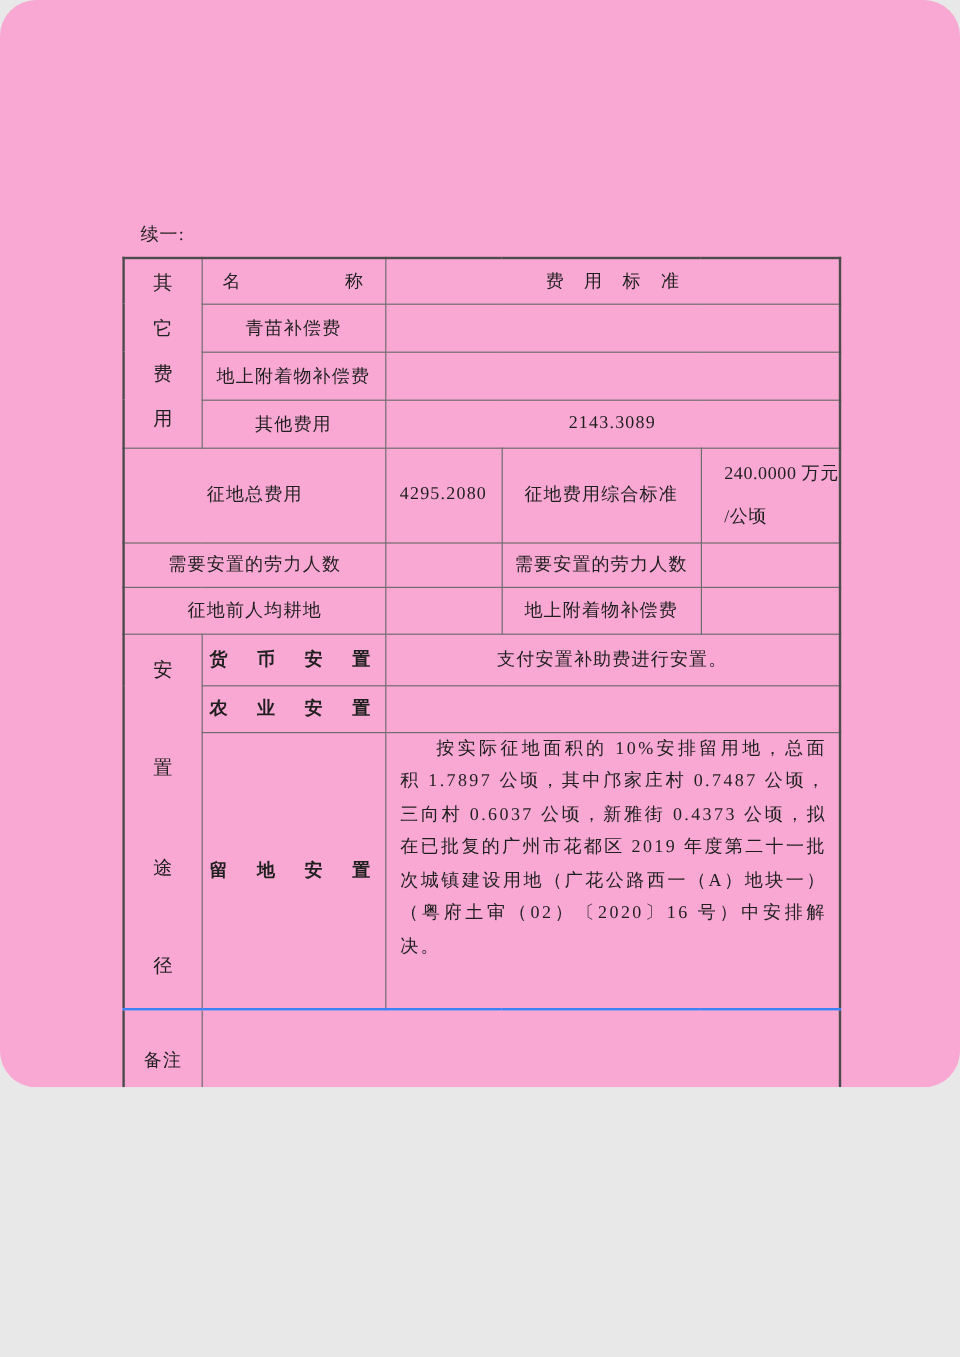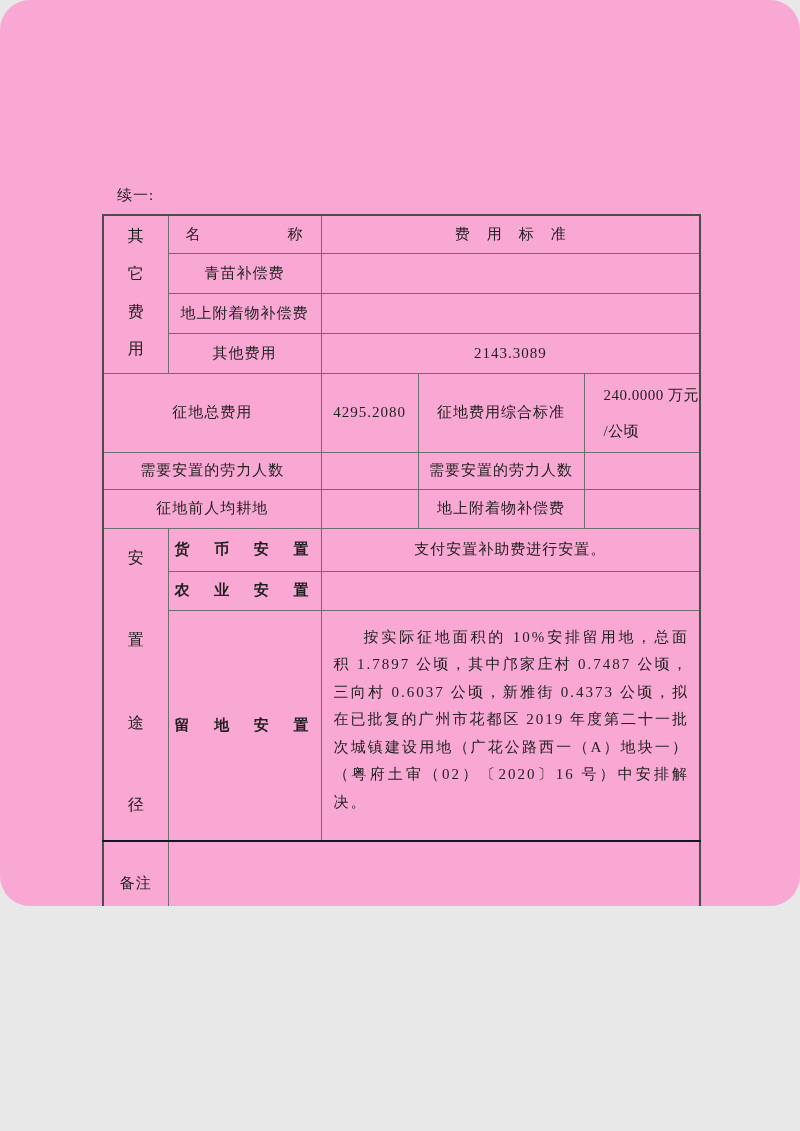--- a/index.html
+++ b/index.html
@@ -27,21 +27,21 @@
     font-size:15px;
     letter-spacing:1px;
     text-align:center;
     vertical-align:middle;
     padding:0;
     overflow:hidden;
   }
   tr.r1{height:38px;} tr.r2{height:40px;margin-top:41px;} tr.r3{height:40px;} tr.r4{height:40px;}
   tr.r5{height:79px;} tr.r6{height:37px;} tr.r7{height:39px;margin-top:18px;}
   tr.r8{height:43px;} tr.r9{height:39px;margin-top:16px;} tr.r10{height:231px;} tr.r11{height:85px;}
-  tr.r11 td{border-top:2px solid #0f172a;}
+  tr.r11 td{border-top:2px solid #3b82f6;}
   .vert{
     display:flex;flex-direction:column;
     justify-content:space-between;align-items:center;
     height:100%;box-sizing:border-box;
     font-size:16px;letter-spacing:0;
   }
   .vert-top{padding:10px 0 12px 0;}
   .vert-mid{padding:19px 0 24px 0;}
   .justify-2{
     text-align:justify;text-align-last:justify;text-justify:inter-character;
@@ -53,21 +53,21 @@
     font-weight:bold;
   }
   .spread span{letter-spacing:17px;margin-right:-17px;}
   .unit-cell{
     text-align:left;padding-left:19px;line-height:36px;letter-spacing:0.5px;
   }
   .para-cell{
     vertical-align:top;text-align:left;
   }
   .para{
-    margin:13px 10px 0 12px;
+    margin:0 10px 0 12px;
     font-size:15px;line-height:27.5px;letter-spacing:2px;
     text-align:justify;text-justify:inter-ideograph;
     text-indent:2em;
   }
   .filler{
     position:absolute;left:116px;top:936px;
     font-size:18px;letter-spacing:1px;
   }
   .pageno{
     position:absolute;left:0;top:1060px;width:794px;

